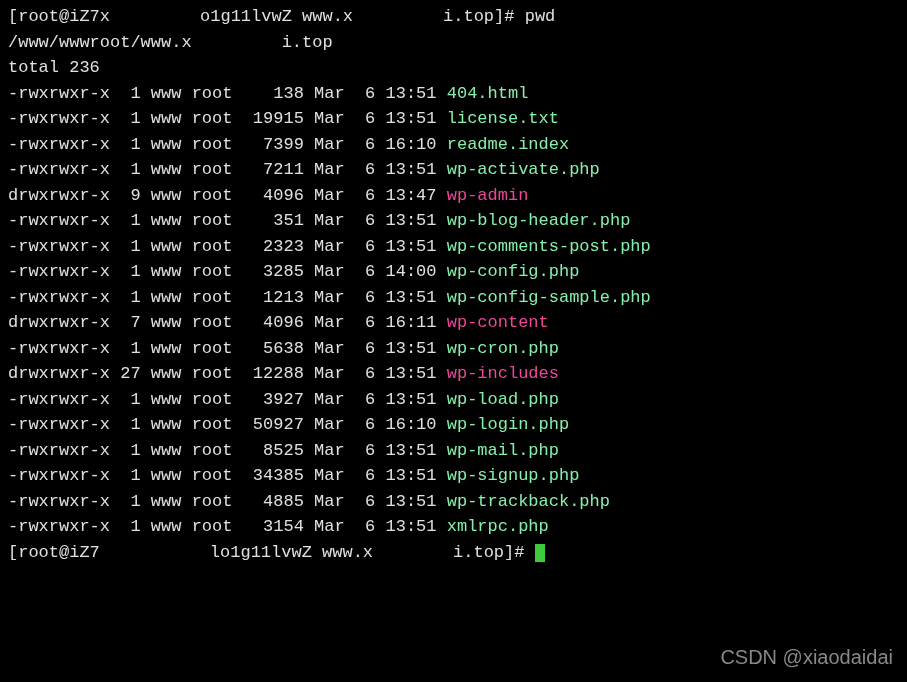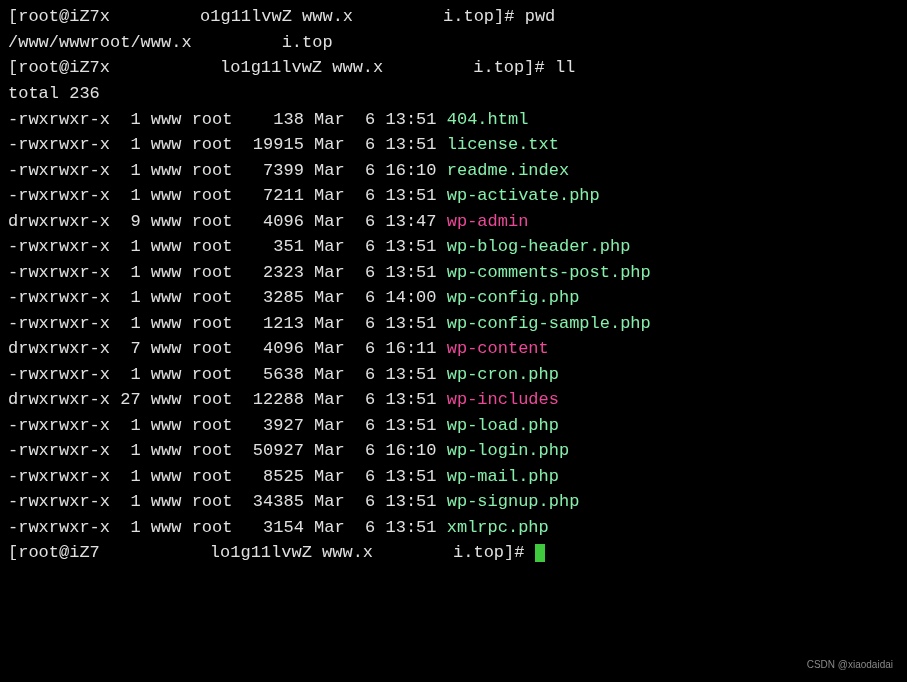--- a/index.html
+++ b/index.html
@@ -36,54 +36,54 @@
       display: inline-block;
       background: #000;
       color: #000;
       vertical-align: middle;
     }
     .watermark {
       position: absolute;
       bottom: 10px;
       right: 14px;
       color: #888;
-      font-size: 10px;
+      font-size: 20px;
       font-family: sans-serif;
     }
   </style>
 </head>
 <body>
 
 <div>
 
   <div class="line"><span class="white">[root@iZ7x</span><span class="redacted" style="width:90px;">&nbsp;</span><span class="white">o1g11lvwZ www.x</span><span class="redacted" style="width:90px;">&nbsp;</span><span class="white">i.top]# </span><span class="white">pwd</span></div>
 
   <div class="line"><span class="white">/www/wwwroot/www.x</span><span class="redacted" style="width:90px;">&nbsp;</span><span class="white">i.top</span></div>
 
-  <div class="line"><span class="white">[root@iZ7x</span><span class="redacted" style="width:110px;">&nbsp;</span><span class="white">lo1g11lvwZ www.x</span><span class="redacted" style="width:90px;">&nbsp;</span><span class="white">i.top]# </span><span class="white">ll</span></div>
 
   <div class="line white">total 236</div>
 
   <div id="file-list">
       <div class="line"><span class="white">-rwxrwxr-x</span><span class="white">  1</span><span class="white"> www</span><span class="white"> root</span><span class="white">    138</span><span class="white"> Mar</span><span class="white">  6</span><span class="white"> 13:51</span><span class="green"> 404.html</span></div>
       <div class="line"><span class="white">-rwxrwxr-x</span><span class="white">  1</span><span class="white"> www</span><span class="white"> root</span><span class="white">  19915</span><span class="white"> Mar</span><span class="white">  6</span><span class="white"> 13:51</span><span class="green"> license.txt</span></div>
       <div class="line"><span class="white">-rwxrwxr-x</span><span class="white">  1</span><span class="white"> www</span><span class="white"> root</span><span class="white">   7399</span><span class="white"> Mar</span><span class="white">  6</span><span class="white"> 16:10</span><span class="green"> readme.index</span></div>
       <div class="line"><span class="white">-rwxrwxr-x</span><span class="white">  1</span><span class="white"> www</span><span class="white"> root</span><span class="white">   7211</span><span class="white"> Mar</span><span class="white">  6</span><span class="white"> 13:51</span><span class="green"> wp-activate.php</span></div>
       <div class="line"><span class="white">drwxrwxr-x</span><span class="white">  9</span><span class="white"> www</span><span class="white"> root</span><span class="white">   4096</span><span class="white"> Mar</span><span class="white">  6</span><span class="white"> 13:47</span><span class="blue"> wp-admin</span></div>
       <div class="line"><span class="white">-rwxrwxr-x</span><span class="white">  1</span><span class="white"> www</span><span class="white"> root</span><span class="white">    351</span><span class="white"> Mar</span><span class="white">  6</span><span class="white"> 13:51</span><span class="green"> wp-blog-header.php</span></div>
       <div class="line"><span class="white">-rwxrwxr-x</span><span class="white">  1</span><span class="white"> www</span><span class="white"> root</span><span class="white">   2323</span><span class="white"> Mar</span><span class="white">  6</span><span class="white"> 13:51</span><span class="green"> wp-comments-post.php</span></div>
       <div class="line"><span class="white">-rwxrwxr-x</span><span class="white">  1</span><span class="white"> www</span><span class="white"> root</span><span class="white">   3285</span><span class="white"> Mar</span><span class="white">  6</span><span class="white"> 14:00</span><span class="green"> wp-config.php</span></div>
       <div class="line"><span class="white">-rwxrwxr-x</span><span class="white">  1</span><span class="white"> www</span><span class="white"> root</span><span class="white">   1213</span><span class="white"> Mar</span><span class="white">  6</span><span class="white"> 13:51</span><span class="green"> wp-config-sample.php</span></div>
       <div class="line"><span class="white">drwxrwxr-x</span><span class="white">  7</span><span class="white"> www</span><span class="white"> root</span><span class="white">   4096</span><span class="white"> Mar</span><span class="white">  6</span><span class="white"> 16:11</span><span class="blue"> wp-content</span></div>
       <div class="line"><span class="white">-rwxrwxr-x</span><span class="white">  1</span><span class="white"> www</span><span class="white"> root</span><span class="white">   5638</span><span class="white"> Mar</span><span class="white">  6</span><span class="white"> 13:51</span><span class="green"> wp-cron.php</span></div>
       <div class="line"><span class="white">drwxrwxr-x</span><span class="white"> 27</span><span class="white"> www</span><span class="white"> root</span><span class="white">  12288</span><span class="white"> Mar</span><span class="white">  6</span><span class="white"> 13:51</span><span class="blue"> wp-includes</span></div>
       <div class="line"><span class="white">-rwxrwxr-x</span><span class="white">  1</span><span class="white"> www</span><span class="white"> root</span><span class="white">   3927</span><span class="white"> Mar</span><span class="white">  6</span><span class="white"> 13:51</span><span class="green"> wp-load.php</span></div>
       <div class="line"><span class="white">-rwxrwxr-x</span><span class="white">  1</span><span class="white"> www</span><span class="white"> root</span><span class="white">  50927</span><span class="white"> Mar</span><span class="white">  6</span><span class="white"> 16:10</span><span class="green"> wp-login.php</span></div>
       <div class="line"><span class="white">-rwxrwxr-x</span><span class="white">  1</span><span class="white"> www</span><span class="white"> root</span><span class="white">   8525</span><span class="white"> Mar</span><span class="white">  6</span><span class="white"> 13:51</span><span class="green"> wp-mail.php</span></div>
       <div class="line"><span class="white">-rwxrwxr-x</span><span class="white">  1</span><span class="white"> www</span><span class="white"> root</span><span class="white">  34385</span><span class="white"> Mar</span><span class="white">  6</span><span class="white"> 13:51</span><span class="green"> wp-signup.php</span></div>
+      <div class="line"><span class="white">-rwxrwxr-x</span><span class="white">  1</span><span class="white"> www</span><span class="white"> root</span><span class="white">   4885</span><span class="white"> Mar</span><span class="white">  6</span><span class="white"> 13:51</span><span class="green"> wp-trackback.php</span></div>
       <div class="line"><span class="white">-rwxrwxr-x</span><span class="white">  1</span><span class="white"> www</span><span class="white"> root</span><span class="white">   3154</span><span class="white"> Mar</span><span class="white">  6</span><span class="white"> 13:51</span><span class="green"> xmlrpc.php</span></div>
     </div>
 
   <div class="line"><span class="white">[root@iZ7</span><span class="redacted" style="width:110px;">&nbsp;</span><span class="white">lo1g11lvwZ www.x</span><span class="redacted" style="width:80px;">&nbsp;</span><span class="white">i.top]# </span><span class="cursor"></span></div>
 
 </div>
 
 <div class="watermark">CSDN @xiaodaidai</div>
 
 </body></html>

